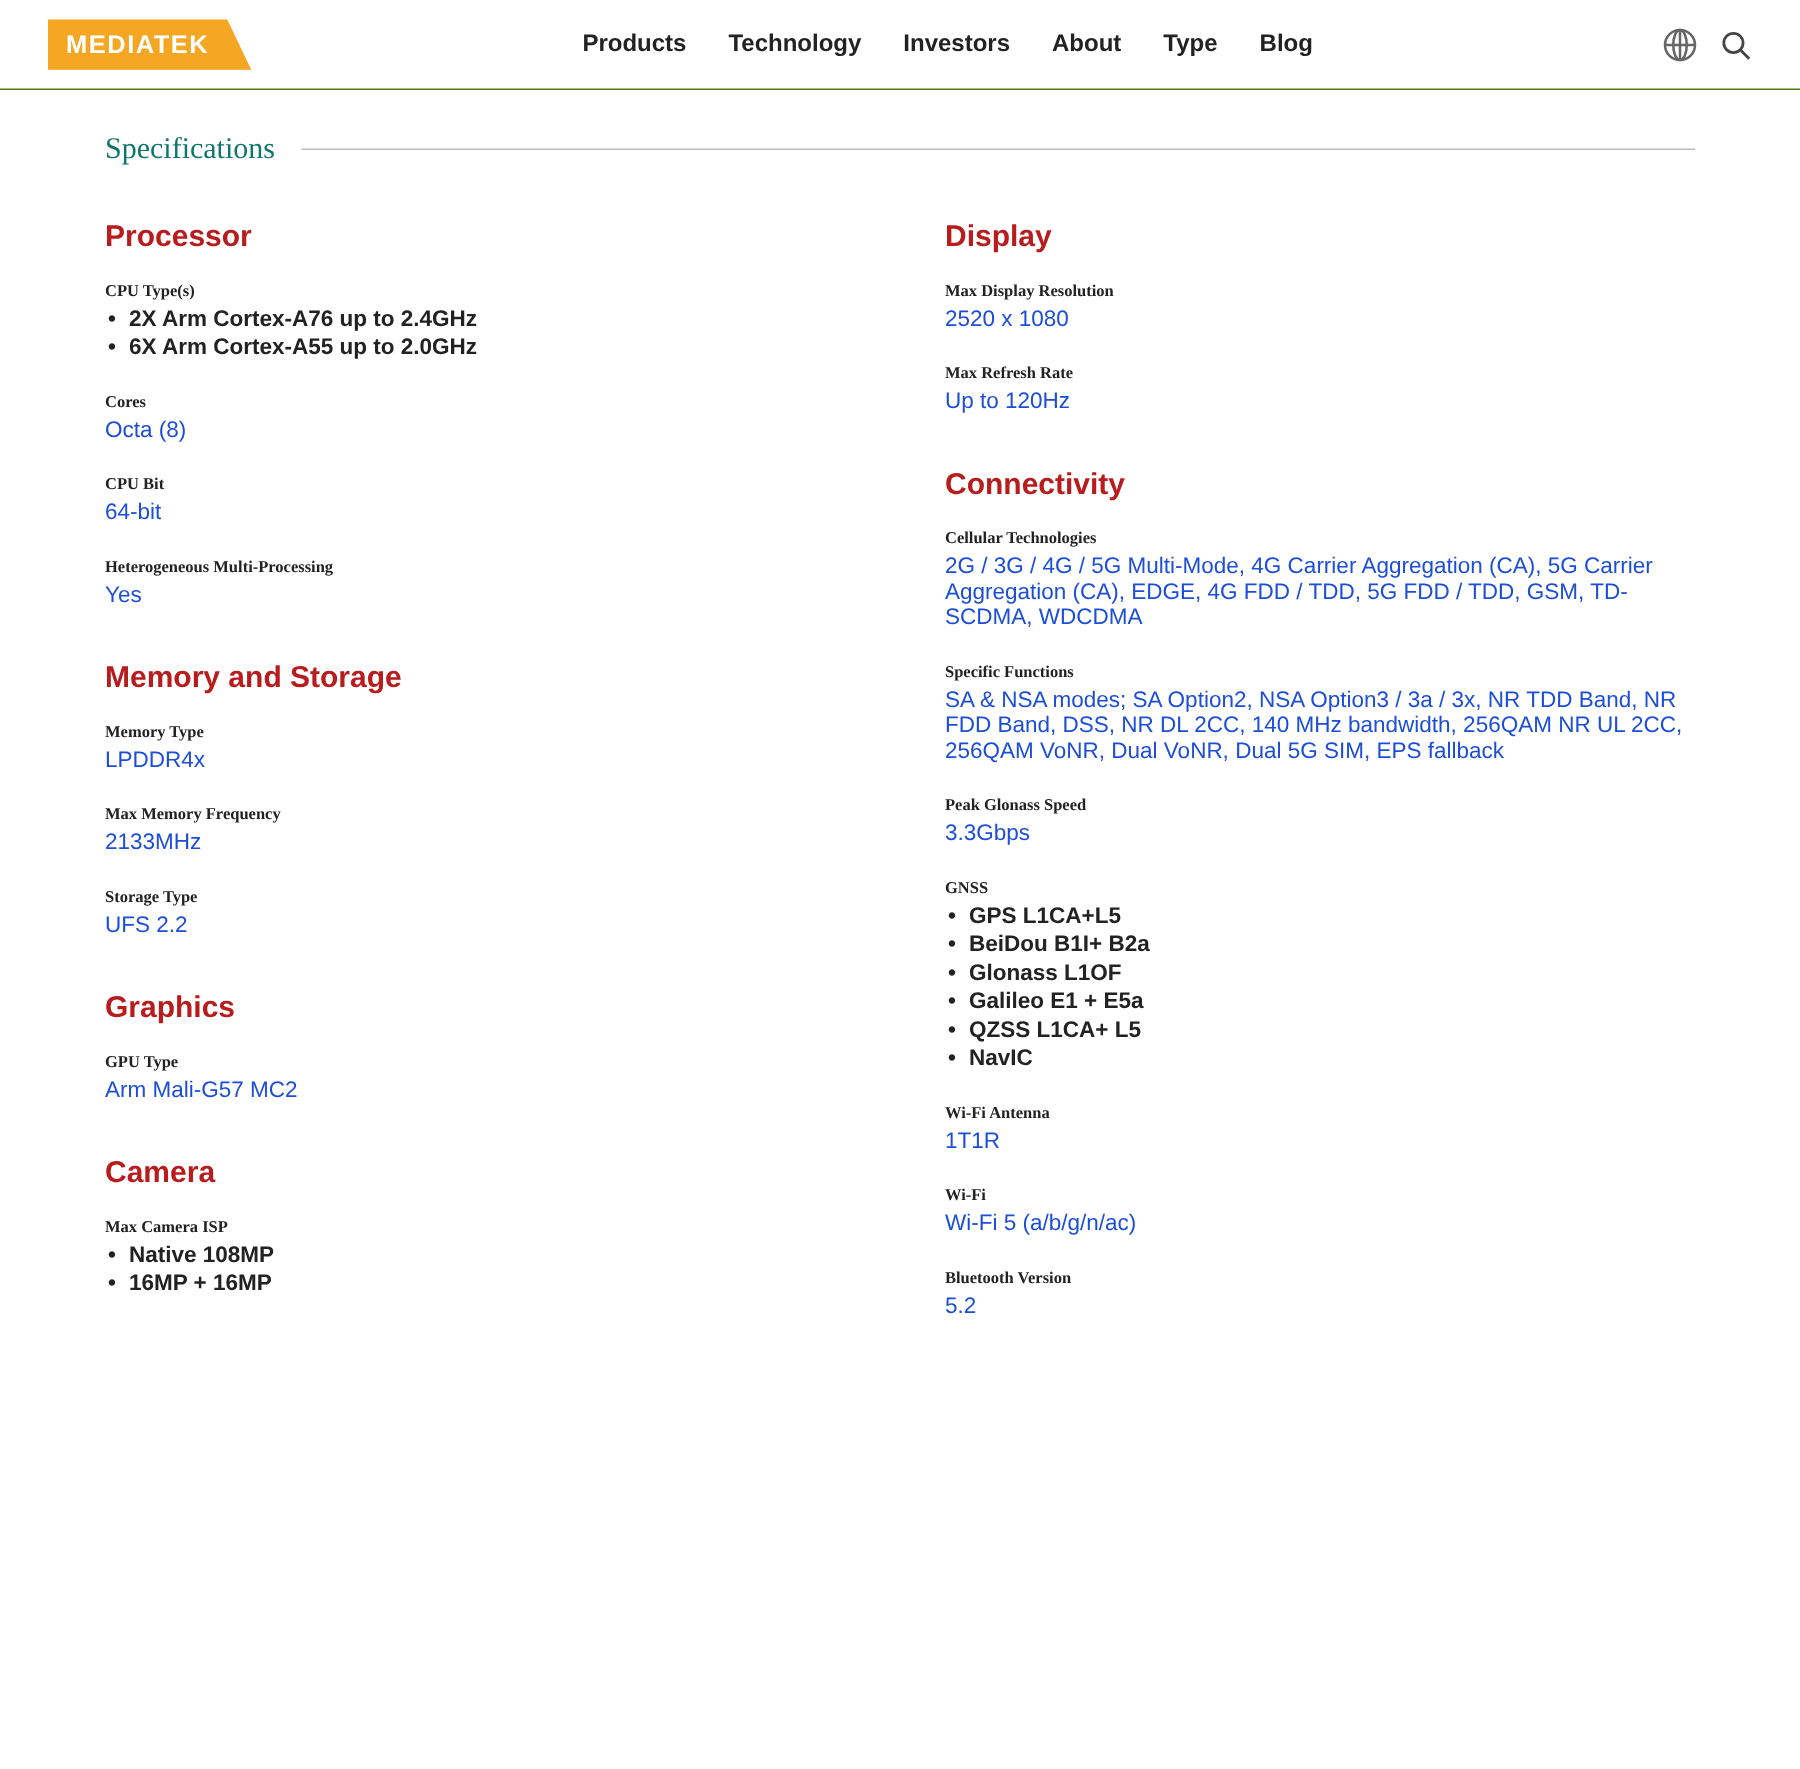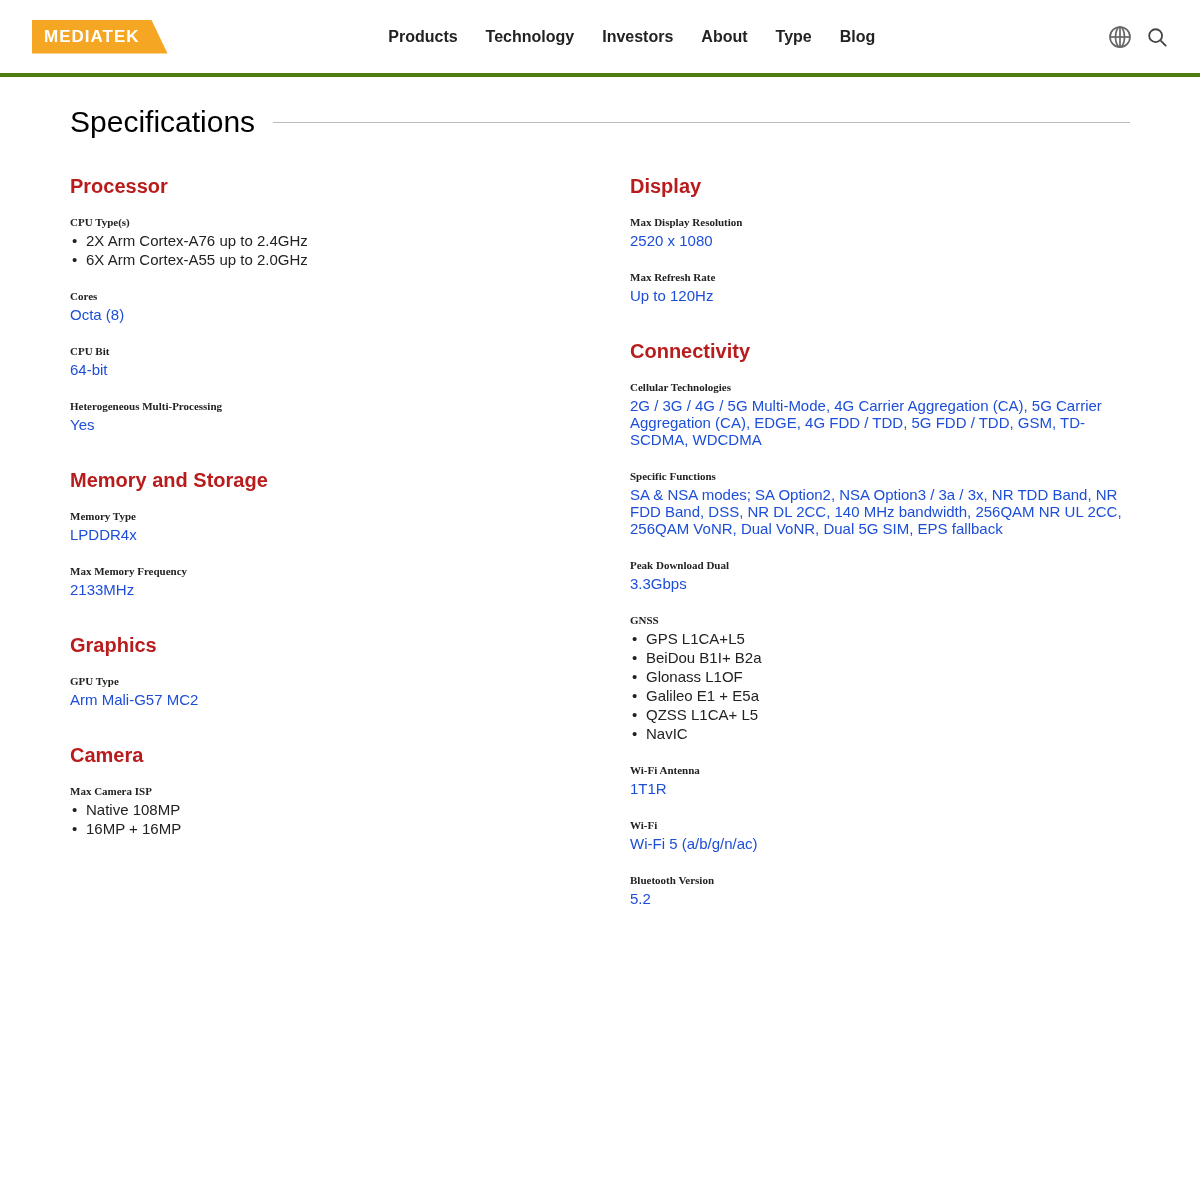--- a/index.html
+++ b/index.html
@@ -4,22 +4,22 @@
   <style>
     * { margin: 0; padding: 0; box-sizing: border-box; }
     body { font-family: Arial, sans-serif; font-size: 15px; color: #222; background: #fff; }
 
     
     header {
       display: flex;
       align-items: center;
       justify-content: space-between;
       padding: 0 32px;
-      height: 77px;
-      border-bottom: 4px solid #4d7c0f;
+      height: 60px;
+      border-bottom: 1px solid #4d7c0f;
     }
     .logo-area {
       display: flex;
       align-items: center;
     }
     .logo {
       background: #f5a623;
       clip-path: polygon(0 0, 88% 0, 100% 100%, 0 100%);
       padding: 7px 28px 7px 12px;
       display: flex;
@@ -66,24 +66,25 @@
     }
 
     
     .page-title-row {
       display: flex;
       align-items: center;
       margin-bottom: 36px;
       gap: 18px;
     }
     .page-title {
-      font-size: 30px;
+      font-size: 20px;
       font-weight: 400;
-      color: #000000;
+      color: #0f766e;
       white-space: nowrap;
+      font-family: Liberation Serif, serif;
     }
     .title-divider {
       flex: 1;
       height: 1px;
       background: #bbb;
     }
 
     
     .specs-grid {
       display: grid;
@@ -110,20 +111,21 @@
       font-family: Liberation Serif, serif;
     }
     .spec-value {
       font-size: 15px;
       color: #1d4ed8;
       font-weight: 400;
     }
     .spec-list {
       list-style: none;
       padding: 0;
+      font-weight: bold;
     }
     .spec-list li {
       padding-left: 16px;
       position: relative;
       font-size: 15px;
       color: #222;
       margin-bottom: 2px;
     }
     .spec-list li::before {
       content: "•";
@@ -202,20 +204,24 @@
         <div class="spec-section">
           <div class="section-title">Memory and Storage</div>
           <div class="spec-group">
             <div class="spec-label">Memory Type</div>
             <div class="spec-value">LPDDR4x</div>
           </div>
           <div class="spec-group">
             <div class="spec-label">Max Memory Frequency</div>
             <div class="spec-value">2133MHz</div>
           </div>
+          <div class="spec-group">
+            <div class="spec-label">Storage Type</div>
+            <div class="spec-value">UFS 2.2</div>
+          </div>
         </div>
         <div class="spec-section">
           <div class="section-title">Graphics</div>
           <div class="spec-group">
             <div class="spec-label">GPU Type</div>
             <div class="spec-value">Arm Mali-G57 MC2</div>
           </div>
         </div>
         <div class="spec-section">
           <div class="section-title">Camera</div>
@@ -244,21 +250,21 @@
           <div class="section-title">Connectivity</div>
           <div class="spec-group">
             <div class="spec-label">Cellular Technologies</div>
             <div class="spec-value">2G / 3G / 4G / 5G Multi-Mode, 4G Carrier Aggregation (CA), 5G Carrier Aggregation (CA), EDGE, 4G FDD / TDD, 5G FDD / TDD, GSM, TD-SCDMA, WDCDMA</div>
           </div>
           <div class="spec-group">
             <div class="spec-label">Specific Functions</div>
             <div class="spec-value">SA &amp; NSA modes; SA Option2, NSA Option3 / 3a / 3x, NR TDD Band, NR FDD Band, DSS, NR DL 2CC, 140 MHz bandwidth, 256QAM NR UL 2CC, 256QAM VoNR, Dual VoNR, Dual 5G SIM, EPS fallback</div>
           </div>
           <div class="spec-group">
-            <div class="spec-label">Peak Download Dual</div>
+            <div class="spec-label">Peak Glonass Speed</div>
             <div class="spec-value">3.3Gbps</div>
           </div>
           <div class="spec-group">
             <div class="spec-label">GNSS</div>
             <ul class="spec-list">
               <li>GPS L1CA+L5</li>
               <li>BeiDou B1I+ B2a</li>
               <li>Glonass L1OF</li>
               <li>Galileo E1 + E5a</li>
               <li>QZSS L1CA+ L5</li>

